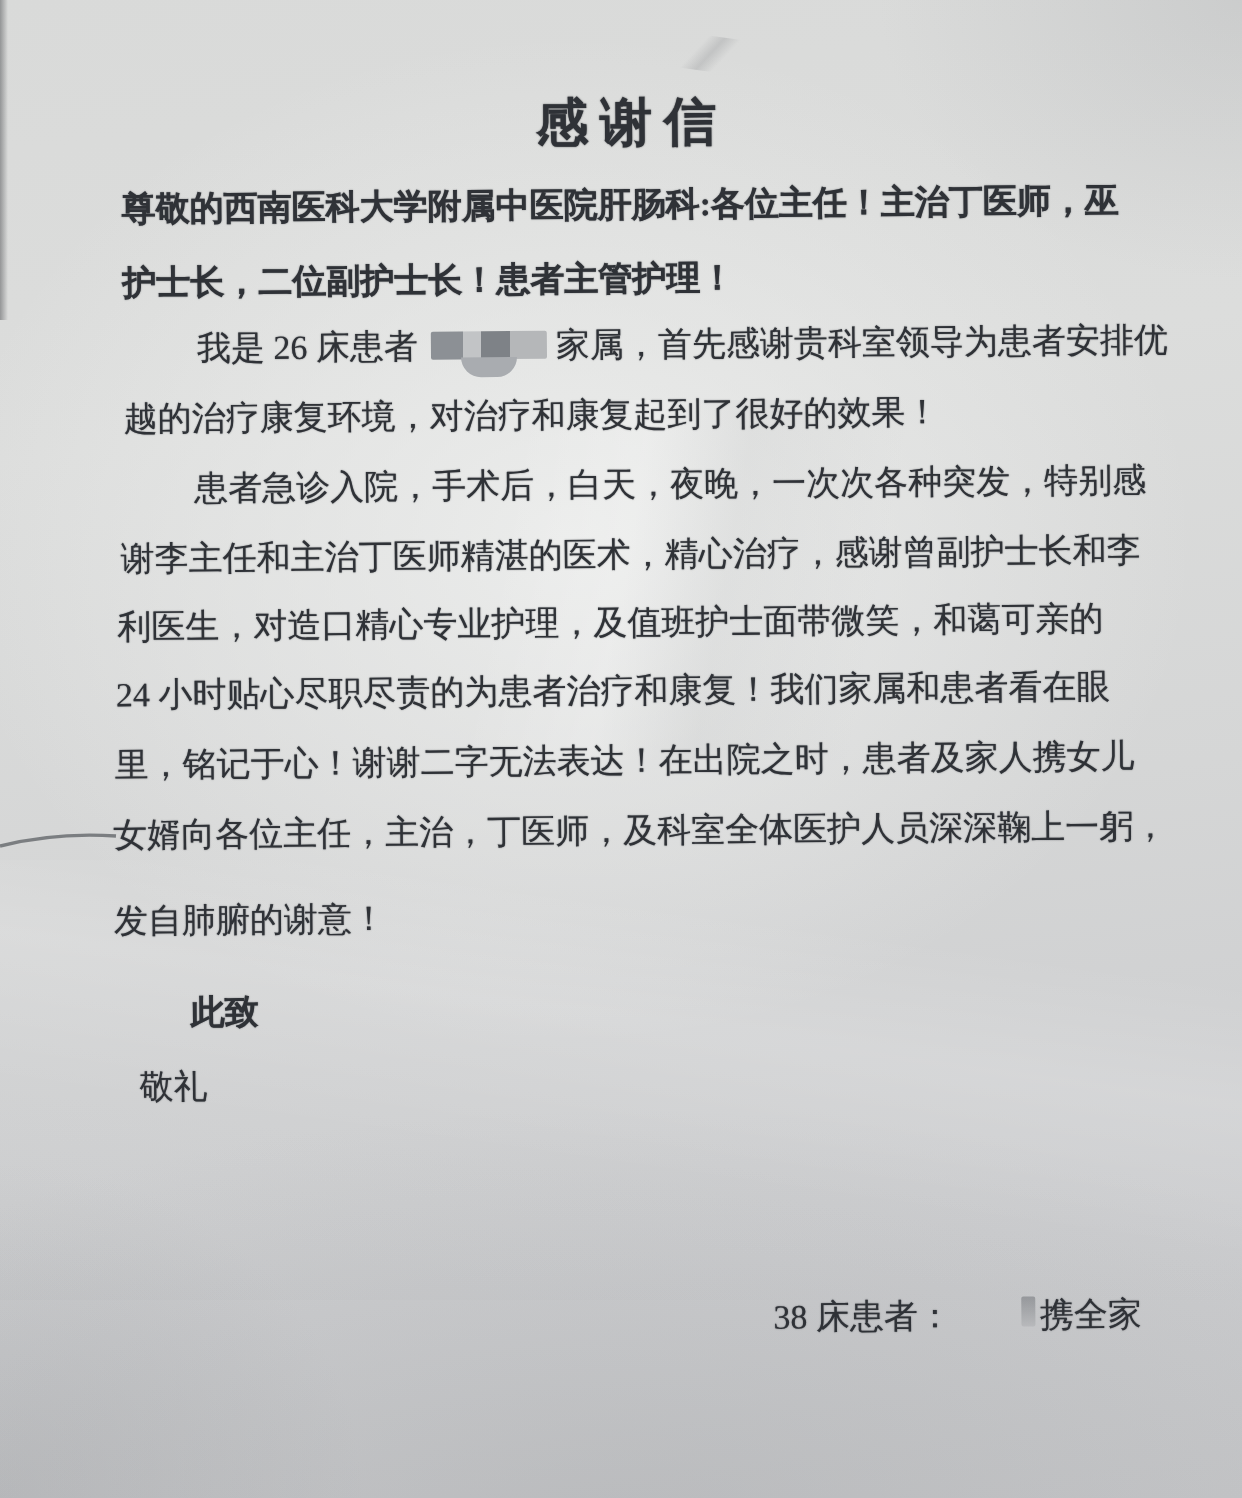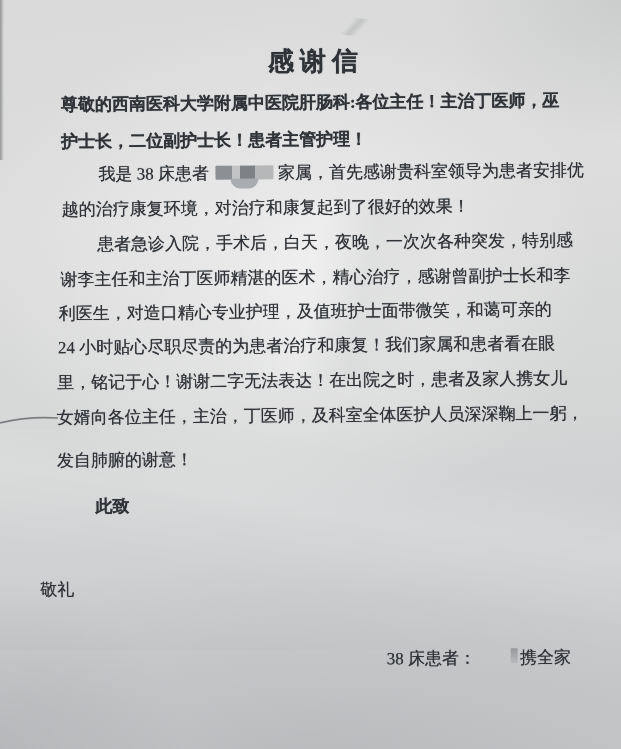--- a/index.html
+++ b/index.html
@@ -78,34 +78,34 @@
   <div class="smudge"></div>
 
   <div class="letter">
 
     <div class="title">感谢信</div>
 
     <div class="line bold" style="left:61px;top:91px;">尊敬的西南医科大学附属中医院肝肠科:各位主任！主治丁医师，巫</div>
     <div class="line bold" style="left:61px;top:128px;">护士长，二位副护士长！患者主管护理！</div>
 
     <div class="line" style="left:98px;top:161px;">
-      <span>我是 38 床患者</span><span class="redaction"></span><span>家属，首先感谢贵科室领导为患者安排优</span>
+      <span>我是 26 床患者</span><span class="redaction"></span><span>家属，首先感谢贵科室领导为患者安排优</span>
     </div>
     <div class="line" style="left:61px;top:196px;">越的治疗康复环境，对治疗和康复起到了很好的效果！</div>
 
     <div class="line" style="left:96px;top:231px;">患者急诊入院，手术后，白天，夜晚，一次次各种突发，特别感</div>
     <div class="line" style="left:59px;top:266px;">谢李主任和主治丁医师精湛的医术，精心治疗，感谢曾副护士长和李</div>
     <div class="line" style="left:57px;top:300px;">利医生，对造口精心专业护理，及值班护士面带微笑，和蔼可亲的</div>
     <div class="line" style="left:56px;top:334px;">24 小时贴心尽职尽责的为患者治疗和康复！我们家属和患者看在眼</div>
     <div class="line" style="left:55px;top:369px;">里，铭记于心！谢谢二字无法表达！在出院之时，患者及家人携女儿</div>
     <div class="line" style="left:54px;top:404px;">女婿向各位主任，主治，丁医师，及科室全体医护人员深深鞠上一躬，</div>
     <div class="line" style="left:54px;top:447px;">发自肺腑的谢意！</div>
 
     <div class="line" style="left:92px;top:493px;font-weight:bold;">此致</div>
-    <div class="line" style="left:36px;top:530px;margin-top:46px;">敬礼</div>
+    <div class="line" style="left:66px;top:530px;">敬礼</div>
 
     <div class="line" style="left:382px;top:648px;">
       <span>38 床患者：</span><span class="sig-gap"></span><span>携全家</span>
     </div>
 
   </div>
 
   <svg class="pen-mark" width="62" height="14">
     <path d="M0,10 Q28,3 58,5" stroke="#6b6e72" stroke-width="1.7" fill="none" opacity="0.85"></path>
   </svg>

